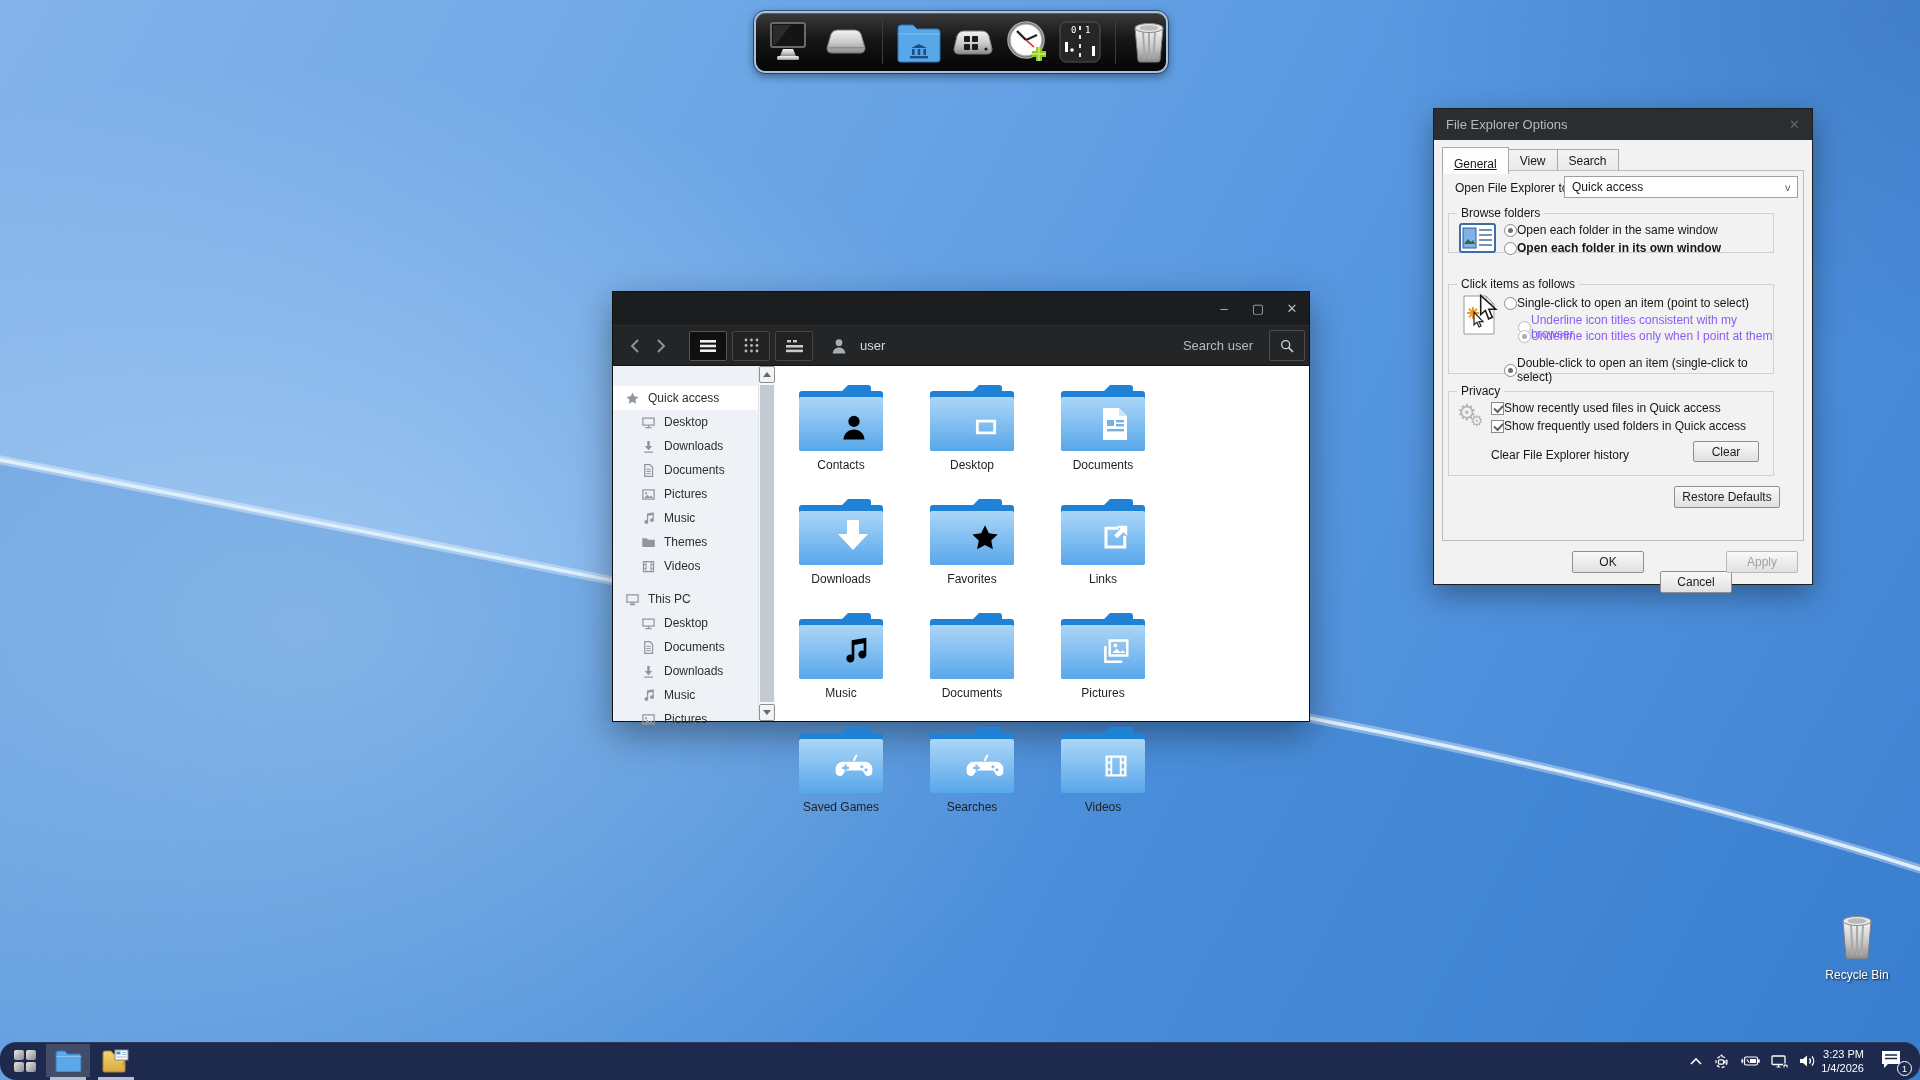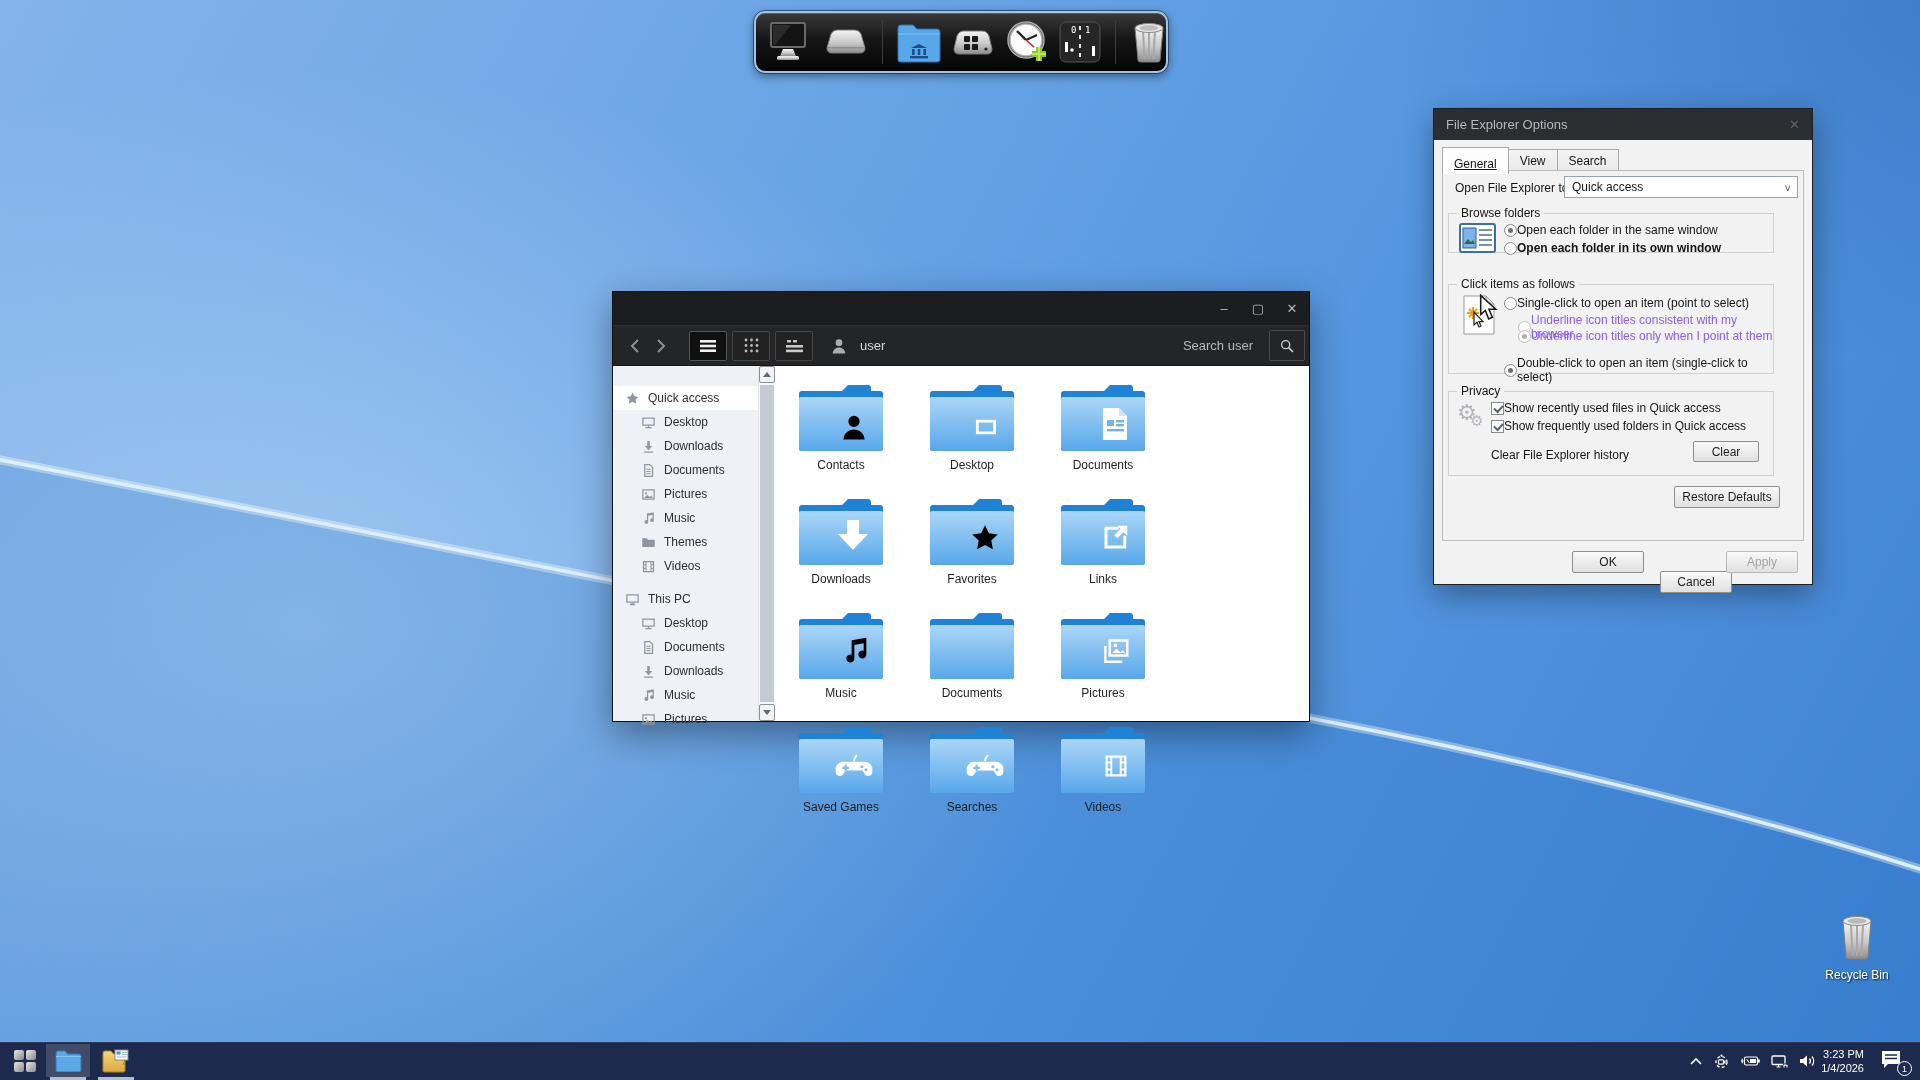--- a/index.html
+++ b/index.html
@@ -91,21 +91,21 @@
   .btn { display:flex; align-items:center; justify-content:center; font-size:12px; color:#1c1c1c;
     background:linear-gradient(#f9f9f9,#e0e0e0); border:1px solid #8f8f8f; border-radius:2px; }
   .btn.disabled { color:#a2a2a2; border-color:#b8b8b8; }
   .openrow-label { position:absolute; left:21px; top:72px; }
   .openrow-select { position:absolute; left:130px; top:67px; width:234px; height:22px; background:#fff;
     border:1px solid #9aa2aa; display:flex; align-items:center; padding:0 22px 0 7px; }
   .openrow-select .chev { position:absolute; right:6px; top:5px; color:#4a4a4a; font-size:11px; }
 
   
   .task { position:absolute; left:0; right:0; bottom:0; height:38px; background:#1e2a4d;
-    box-shadow:inset 0 1px 0 rgba(255,255,255,.07); }
+    box-shadow:inset 0 1px 0 rgba(255,255,255,.07);border-radius:16px; }
   .start { position:absolute; left:7px; top:7px; width:36px; height:24px;
     display:flex; align-items:center; justify-content:center; }
   .winlogo { display:grid; grid-template-columns:10px 10px; grid-template-rows:10px 10px; gap:2px; }
   .winlogo div { background:linear-gradient(135deg,#e6e6e6,#8a8a8a); border-radius:2px; }
   .tbtn { position:absolute; top:2px; width:44px; height:33px; display:flex; align-items:center; justify-content:center; }
   .tbtn.hl { background:rgba(255,255,255,.16); }
   .tbtn .bar { position:absolute; left:4px; right:4px; bottom:-3px; height:3px; background:#b3bfce; }
   .tray { position:absolute; right:104px; top:0; height:38px; display:flex; align-items:center; gap:11px; color:#fff; }
   .clockbox { position:absolute; right:56px; top:5px; text-align:right; color:#fff; font-size:11px; line-height:14px; }
   .action { position:absolute; right:14px; top:7px; width:26px; height:24px; }

